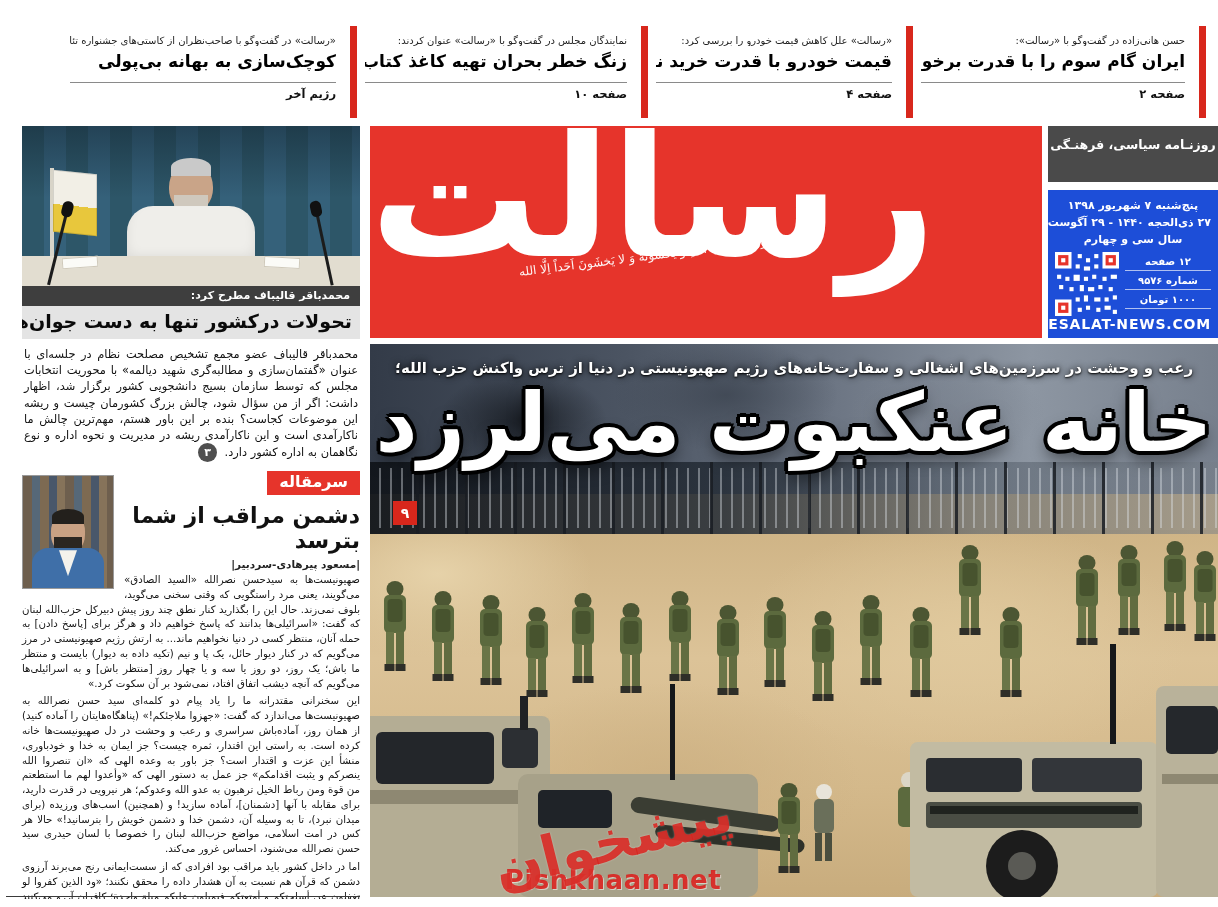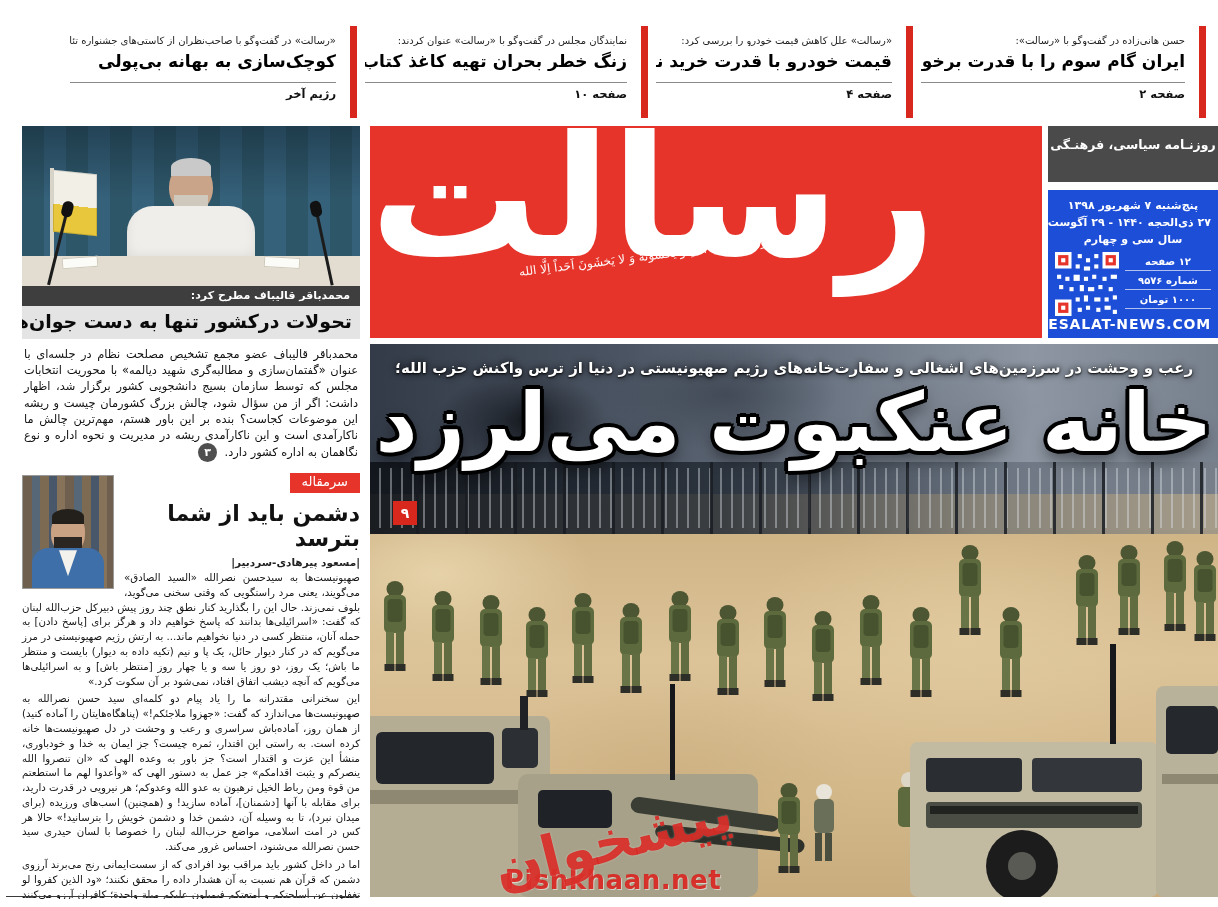--- a/index.html
+++ b/index.html
@@ -90,21 +90,21 @@
   .mic{position:absolute;bottom:0;width:3px;height:74px;background:#1c1c1c;}
   .m1{left:34px;transform:rotate(14deg);} .m2{right:34px;transform:rotate(-12deg);}
   .mic::before{content:"";position:absolute;top:-12px;left:-4px;width:11px;height:16px;border-radius:5px;background:#111;}
   .qal-kicker{background:#3e3e3e;color:#fff;font-size:11px;font-weight:bold;padding:3px 10px 4px;text-align:right;}
   .qal-headline{background:#e4e4e4;color:#0a0a0a;font-size:19px;font-weight:bold;padding:4px 8px 7px;text-align:right;letter-spacing:-.3px;white-space:nowrap;overflow:hidden;}
   .qal-body{font-size:11.4px;line-height:1.42;text-align:justify;padding:7px 2px 5px;color:#111;}
   .badge3{display:inline-block;width:19px;height:19px;border-radius:50%;background:#4f4f4f;color:#fff;font-size:11px;font-weight:bold;text-align:center;line-height:19px;vertical-align:middle;margin-right:4px;}
 
   
   .editorial{margin-top:4px;}
-  .ed-tag{display:inline-block;background:#e6342b;color:#fff;font-size:13px;font-weight:normal;padding:1px 12px 4px;text-align:right;}
+  .ed-tag{display:inline-block;background:#e6342b;color:#fff;font-size:16px;font-weight:bold;padding:1px 12px 4px;text-align:right;}
   .ed-photo{float:left;width:90px;height:112px;border:1px solid #9a9a9a;margin:4px 10px 4px 0;position:relative;overflow:hidden;
     background:repeating-linear-gradient(90deg,#6e5f4e 0 9px,#566878 9px 17px,#7d6a52 17px 26px,#49576a 26px 34px,#86735a 34px 42px);}
   .ed-suit{position:absolute;bottom:0;left:50%;transform:translateX(-50%);width:72px;height:40px;border-radius:16px 16px 0 0;background:#3f6fa8;}
   .ed-suit::before{content:"";position:absolute;top:2px;left:50%;transform:translateX(-50%);width:18px;height:26px;background:#f4f2ec;clip-path:polygon(0 0,100% 0,50% 100%);}
   .ed-head{position:absolute;bottom:34px;left:50%;transform:translateX(-50%);width:34px;height:42px;border-radius:46%;background:#c9a183;}
   .ed-head::before{content:"";position:absolute;top:-3px;left:1px;right:1px;height:15px;border-radius:50% 50% 0 0;background:#23201c;}
   .ed-head::after{content:"";position:absolute;bottom:-2px;left:3px;right:3px;height:19px;border-radius:0 0 48% 48%;background:#2b2621;}
   .ed-headline{font-size:22px;font-weight:bold;margin:8px 0 5px;text-align:right;letter-spacing:-.3px;}
   .ed-byline{font-size:10.5px;font-weight:bold;margin-bottom:3px;color:#222;}
   .ed-body p{font-size:10.2px;line-height:1.45;text-align:justify;margin:0 0 3px;color:#141414;}
@@ -332,21 +332,21 @@
     <div class="qal-body"><span>محمدباقر قالیباف عضو مجمع تشخیص مصلحت نظام در جلسه‌ای با عنوان «گفتمان‌سازی و مطالبه‌گری شهید دیالمه» با محوریت انتخابات مجلس که توسط سازمان بسیج دانشجویی کشور برگزار شد، اظهار داشت: اگر از من سؤال شود، چالش بزرگ کشورمان چیست و ریشه این موضوعات کجاست؟ بنده بر این باور هستم، مهم‌ترین چالش ما ناکارآمدی است و این ناکارآمدی ریشه در مدیریت و نحوه اداره و نوع نگاهمان به اداره کشور دارد.</span>
       <span class="badge3">۳</span>
     </div>
 
     <div class="editorial">
       <span class="ed-tag">سرمقاله</span>
       <div class="ed-photo">
         <div class="ed-head"></div>
         <div class="ed-suit"></div>
       </div>
-      <div class="ed-headline">دشمن باید از شما بترسد</div>
+      <div class="ed-headline">دشمن مراقب از شما بترسد</div>
       <div class="ed-byline">|مسعود پیرهادی-سردبیر|</div>
       <div class="ed-body">
         <p>صهیونیست‌ها به سیدحسن نصرالله «السید الصادق» می‌گویند، یعنی مرد راستگویی که وقتی سخنی می‌گوید، بلوف نمی‌زند. حال این را بگذارید کنار نطق چند روز پیش دبیرکل حزب‌الله لبنان که گفت: «اسرائیلی‌ها بدانند که پاسخ خواهیم داد و هرگز برای [پاسخ دادن] به حمله آنان، منتظر کسی در دنیا نخواهیم ماند... به ارتش رژیم صهیونیستی در مرز می‌گویم که در کنار دیوار حائل، یک پا و نیم (تکیه داده به دیوار) بایست و منتظر ما باش؛ یک روز، دو روز یا سه و یا چهار روز [منتظر باش] و به اسرائیلی‌ها می‌گویم که آنچه دیشب اتفاق افتاد، نمی‌شود بر آن سکوت کرد.»</p>
         <p>این سخنرانی مقتدرانه ما را یاد پیام دو کلمه‌ای سید حسن نصرالله به صهیونیست‌ها می‌اندازد که گفت: «جهزوا ملاجئکم!» (پناهگاه‌هایتان را آماده کنید) از همان روز، آماده‌باش سراسری و رعب و وحشت در دل صهیونیست‌ها خانه کرده است. به راستی این اقتدار، ثمره چیست؟ جز ایمان به خدا و خودباوری، منشأ این عزت و اقتدار است؟ جز باور به وعده الهی که «ان تنصروا الله ینصرکم و یثبت اقدامکم» جز عمل به دستور الهی که «وأعدوا لهم ما استطعتم من قوة ومن رباط الخیل ترهبون به عدو الله وعدوکم؛ هر نیرویی در قدرت دارید، برای مقابله با آنها [دشمنان]، آماده سازید! و (همچنین) اسب‌های ورزیده (برای میدان نبرد)، تا به وسیله آن، دشمن خدا و دشمن خویش را بترسانید!» حالا هر کس در امت اسلامی، مواضع حزب‌الله لبنان را خصوصا با لسان حیدری سید حسن نصرالله می‌شنود، احساس غرور می‌کند.</p>
         <p>اما در داخل کشور باید مراقب بود افرادی که از سست‌ایمانی رنج می‌برند آرزوی دشمن که قرآن هم نسبت به آن هشدار داده را محقق نکنند؛ «ود الذین کفروا لو تغفلون عن أسلحتکم و أمتعتکم فیمیلون علیکم میلة واحدة؛ کافران آرزو می‌کنند که شما از سلاح‌ها و ساز و برگ خود غافل شوید تا یکباره بر شما بتازند.» مبادا مذاکرات رنگ و بوی موشکی و نظامی بگیرد که آن نقطه، دقیقا خواست و آرزوی دشمن است. این دیگر حرف جناح رقیب و منتقدانی که به قول شمایی شناسنامه هستند نیست، کلام خداست که آرزوی قلبی دشمنان را غفلت از سلاح و ساز و برگ نظامی قلمداد می‌کند.</p>
 
       </div>
     </div>
     <div class="ed-rule"></div>
   </div>

